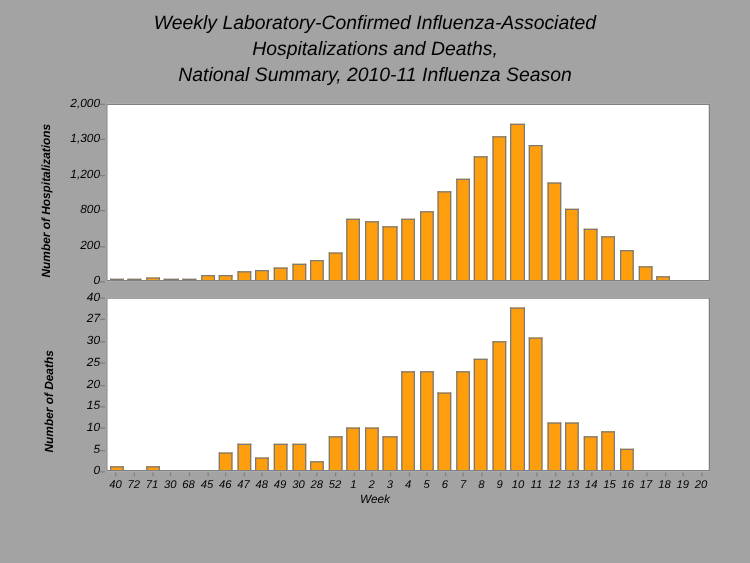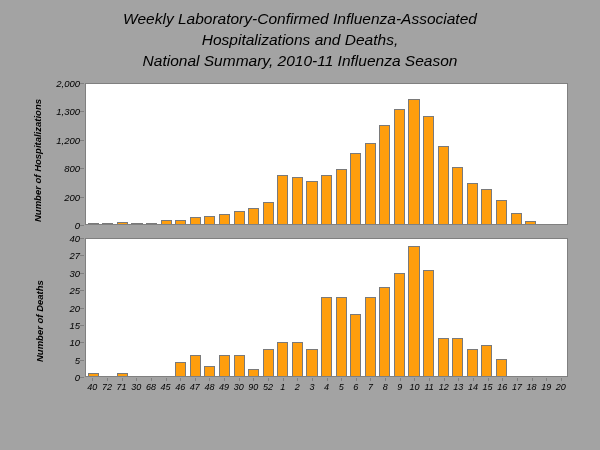--- a/index.html
+++ b/index.html
@@ -464,21 +464,21 @@
       <div class="xtick-slot">
         <div class="xtick-mark"></div>
         <div class="xtick-label">49</div>
       </div>
       <div class="xtick-slot">
         <div class="xtick-mark"></div>
         <div class="xtick-label">30</div>
       </div>
       <div class="xtick-slot">
         <div class="xtick-mark"></div>
-        <div class="xtick-label">90</div>
+        <div class="xtick-label">28</div>
       </div>
       <div class="xtick-slot">
         <div class="xtick-mark"></div>
         <div class="xtick-label">52</div>
       </div>
       <div class="xtick-slot">
         <div class="xtick-mark"></div>
         <div class="xtick-label">1</div>
       </div>
       <div class="xtick-slot">
@@ -551,14 +551,15 @@
       </div>
       <div class="xtick-slot">
         <div class="xtick-mark"></div>
         <div class="xtick-label">19</div>
       </div>
       <div class="xtick-slot">
         <div class="xtick-mark"></div>
         <div class="xtick-label">20</div>
       </div>
     </div>
+  <div id="xlabel-week">Week</div>
 
 </div>
 
 </body></html>

